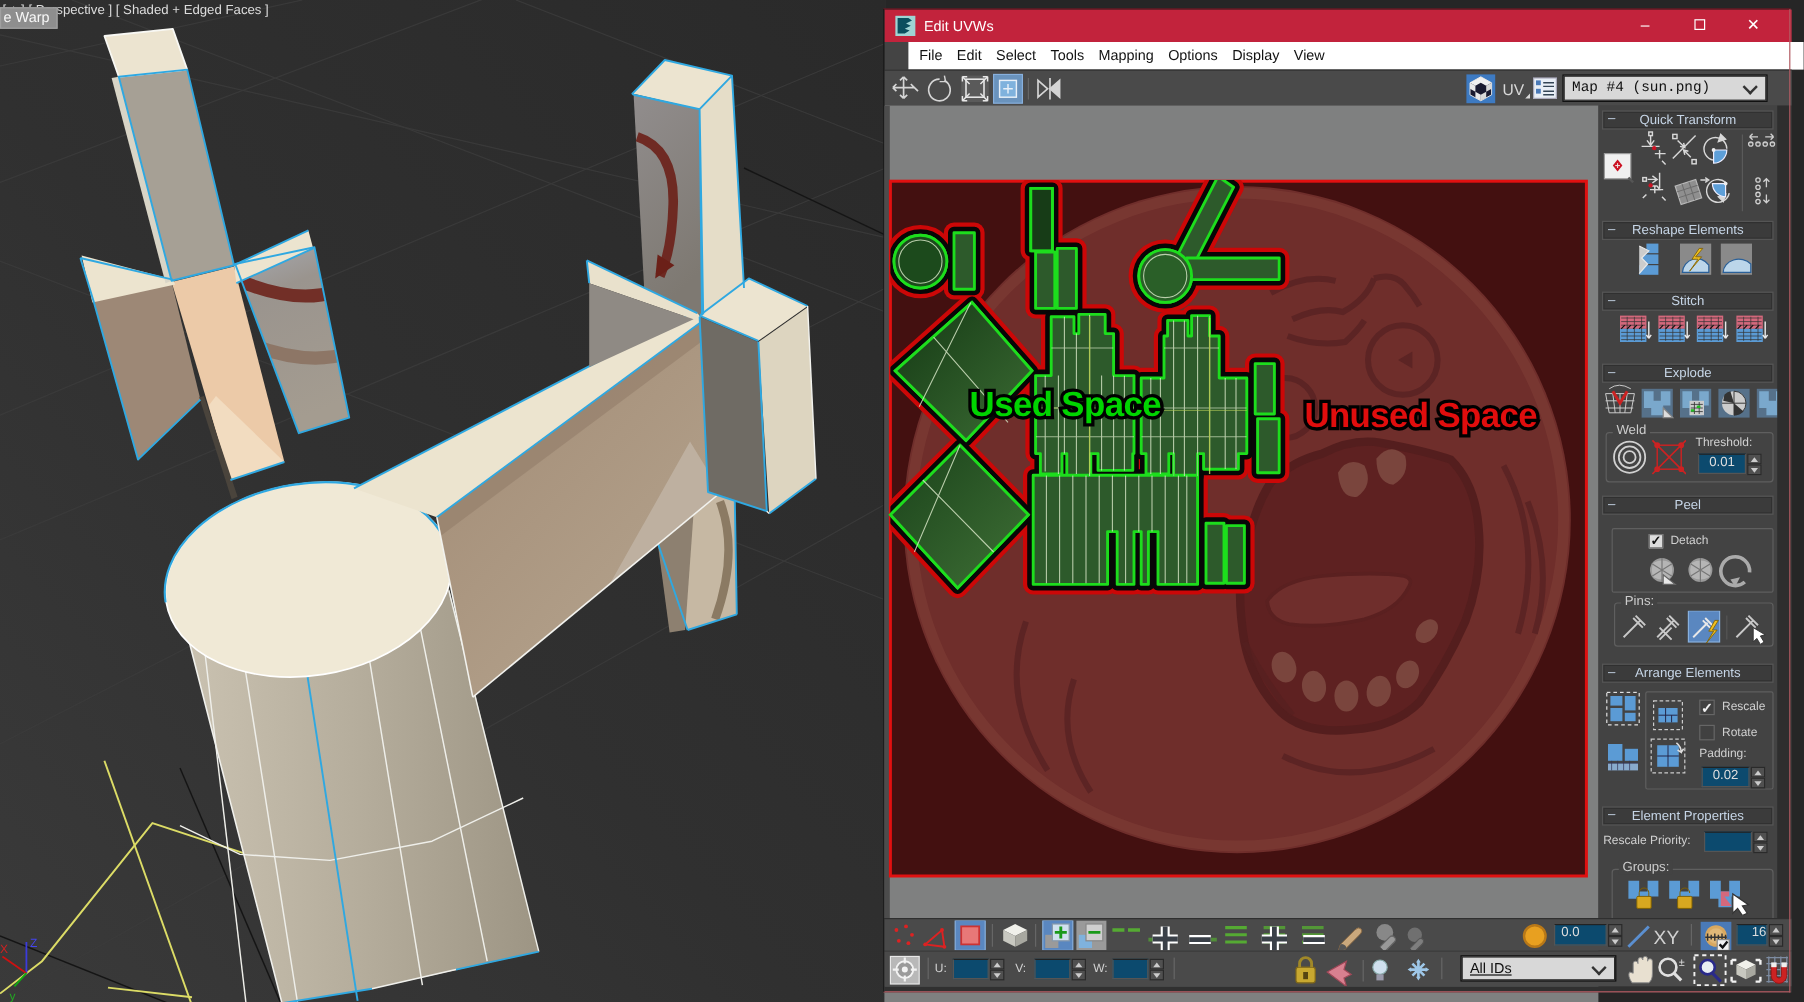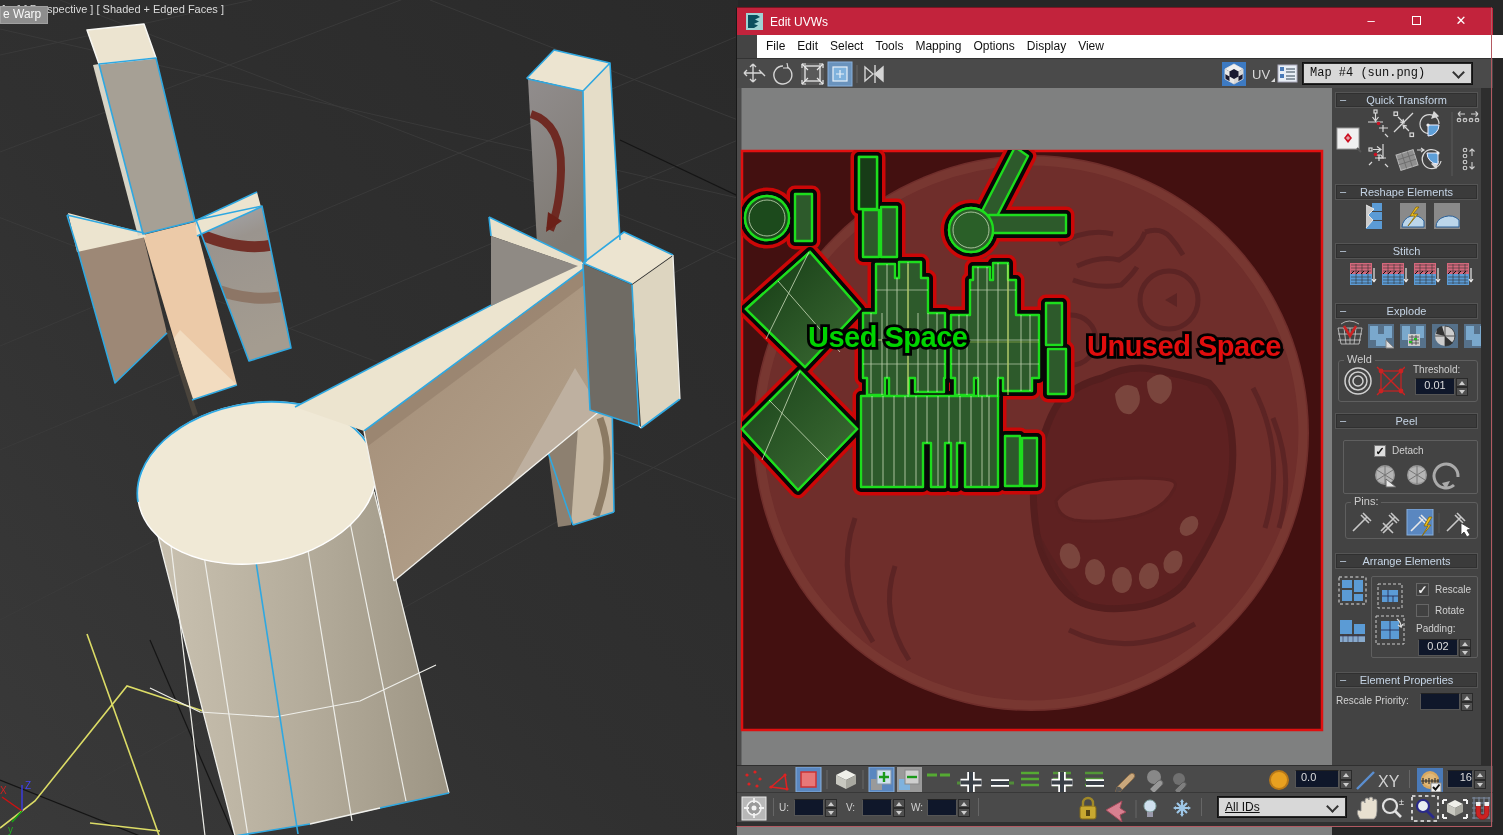--- a/index.html
+++ b/index.html
@@ -19,21 +19,21 @@
 #toolbar { position:absolute; left:0; top:50px; width:100%; height:30px; background:#4a4a4a; border-top:1px solid #333; }
 #canvasarea { position:absolute; left:0; top:80px; width:595px; height:763px; background:#7f8080; overflow:hidden; }
 #panel { position:absolute; left:595px; top:80px; width:161px; height:677px; background:#434343; overflow:hidden; font-size:11px; color:#d0d0d0;}
 #btoolbar1 { position:absolute; left:0; top:757px; width:100%; height:27px; background:#4a4a4a; border-top:1px solid #2f2f2f; }
 #btoolbar2 { position:absolute; left:0; top:784px; width:100%; height:30px; background:#4a4a4a; border-top:1px solid #383838; }
 #bstrip { position:absolute; left:0; top:814px; width:100%; height:5px; background:#303030; }
 .rhead { position:absolute; left:4px; width:141px; height:14px; background:#3b3b3b; border:1px solid #303030; outline:1px solid #555; color:#c6d5e6; font-size:11px; text-align:center; line-height:13px; }
 .rhead .minus { position:absolute; left:3px; top:-1px; font-size:11px; }
 .grpbox { position:absolute; border:1px solid #5f5f5f; border-radius:3px; }
 .grplabel { position:absolute; top:-8px; left:5px; background:#434343; padding:0 3px; color:#ccc; font-size:11px; }
-.spin { position:absolute; background:#0f172a; border:1px solid #555; border-top-color:#222; color:#ddd; font-size:11px; text-align:center; }
+.spin { position:absolute; background:#0c4a6e; border:1px solid #555; border-top-color:#222; color:#ddd; font-size:11px; text-align:center; }
 .spinbtn { position:absolute; width:12px; background:#505050; border:1px solid #2a2a2a; }
 .spinbtn:before { content:""; position:absolute; left:2px; top:2px; width:0; height:0; border-left:3px solid transparent; border-right:3px solid transparent; }
 .sup:before { border-bottom:4px solid #ccc; }
 .sdn:before { border-top:4px solid #ccc; }
 .lbl { position:absolute; color:#d0d0d0; font-size:10px; white-space:nowrap; }
 .cb { position:absolute; width:12px; height:12px; background:#ddd; border:1px solid #777; font-size:11px; line-height:11px; text-align:center; color:#111; font-weight:bold;}
 .cbd { position:absolute; width:13px; height:13px; background:#414141; border:1px solid #666; font-size:12px; line-height:12px; text-align:center; color:#f0f0f0; font-weight:bold;}
 .ticn { position:absolute; }
 .sep1 { position:absolute; width:1px; background:#666; }
 .dd { position:absolute; background:#d8d8d8; border:1px solid #2a2a2a; outline:1px solid #111; color:#111; font-size:12px; line-height:18px; padding-left:6px; }
@@ -546,20 +546,40 @@
     <div class="lbl" style="left:44px;top:46px;">Padding:</div>
     <div class="spin" style="left:46px;top:62px;width:40px;height:17px;">0.02</div>
     <div class="spinbtn sup" style="left:87px;top:62px;height:9px;"></div>
     <div class="spinbtn sdn" style="left:87px;top:71px;height:9px;"></div>
   </div>
   <div class="rhead" style="top:585px;"><span class="minus">–</span>Element Properties</div>
   <div class="lbl" style="left:4px;top:607px;">Rescale Priority:</div>
   <div class="spin" style="left:88px;top:605px;width:40px;height:17px;"></div>
   <div class="spinbtn sup" style="left:129px;top:605px;height:9px;"></div>
   <div class="spinbtn sdn" style="left:129px;top:614px;height:9px;"></div>
+  <div class="grpbox" style="left:11px;top:636px;width:135px;height:44px;">
+    <div class="grplabel">Groups:</div>
+    <svg class="ticn" style="left:12px;top:8px;" width="110" height="30" viewBox="0 0 110 30">
+      <g id="grpicn">
+        <path d="M1,1 h9 v9 h7 v-9 h9 v13 h-7 v9 h-11 v-7 h-7 z" fill="#5b9bd5"></path>
+      </g>
+      <g fill="#d8a820" stroke="#806000" stroke-width="0.8">
+        <rect x="8" y="14" width="12" height="10" rx="1"></rect>
+        <path d="M10,14 v-3 a4,4 0 0 1 8,0 v3" fill="none"></path>
+      </g>
+      <use href="#grpicn" x="34"></use>
+      <g fill="#d8a820" stroke="#806000" stroke-width="0.8">
+        <rect x="42" y="14" width="12" height="10" rx="1"></rect>
+        <path d="M44,14 v-3 a4,4 0 0 1 8,0 v-1" fill="none"></path>
+      </g>
+      <path d="M69,1 h9 v9 h7 v-9 h9 v13 h-7 v9 h-11 v-7 h-7 z" fill="#5b9bd5"></path>
+      <path d="M78,10 h7 v4 h-4 l6,8 h-9 z" fill="#d4687c"></path>
+      <path d="M88,12 l0,16 l4,-4 l4,6 l4,-2 l-4,-6 l5,-1 z" fill="#fff" stroke="#333" stroke-width="1"></path>
+    </svg>
+  </div>
   </div>
   <div id="btoolbar1">
   <svg class="ticn" style="left:4px;top:1px;" width="450" height="25" viewBox="0 0 450 25">
     <g fill="#dd2222">
       <circle cx="6" cy="8" r="1.6"></circle>
           <circle cx="14" cy="5" r="1.6"></circle>
           <circle cx="19" cy="12" r="1.6"></circle>
           <circle cx="8" cy="17" r="1.6"></circle>
           <circle cx="16" cy="19" r="1.6"></circle>
     </g>

